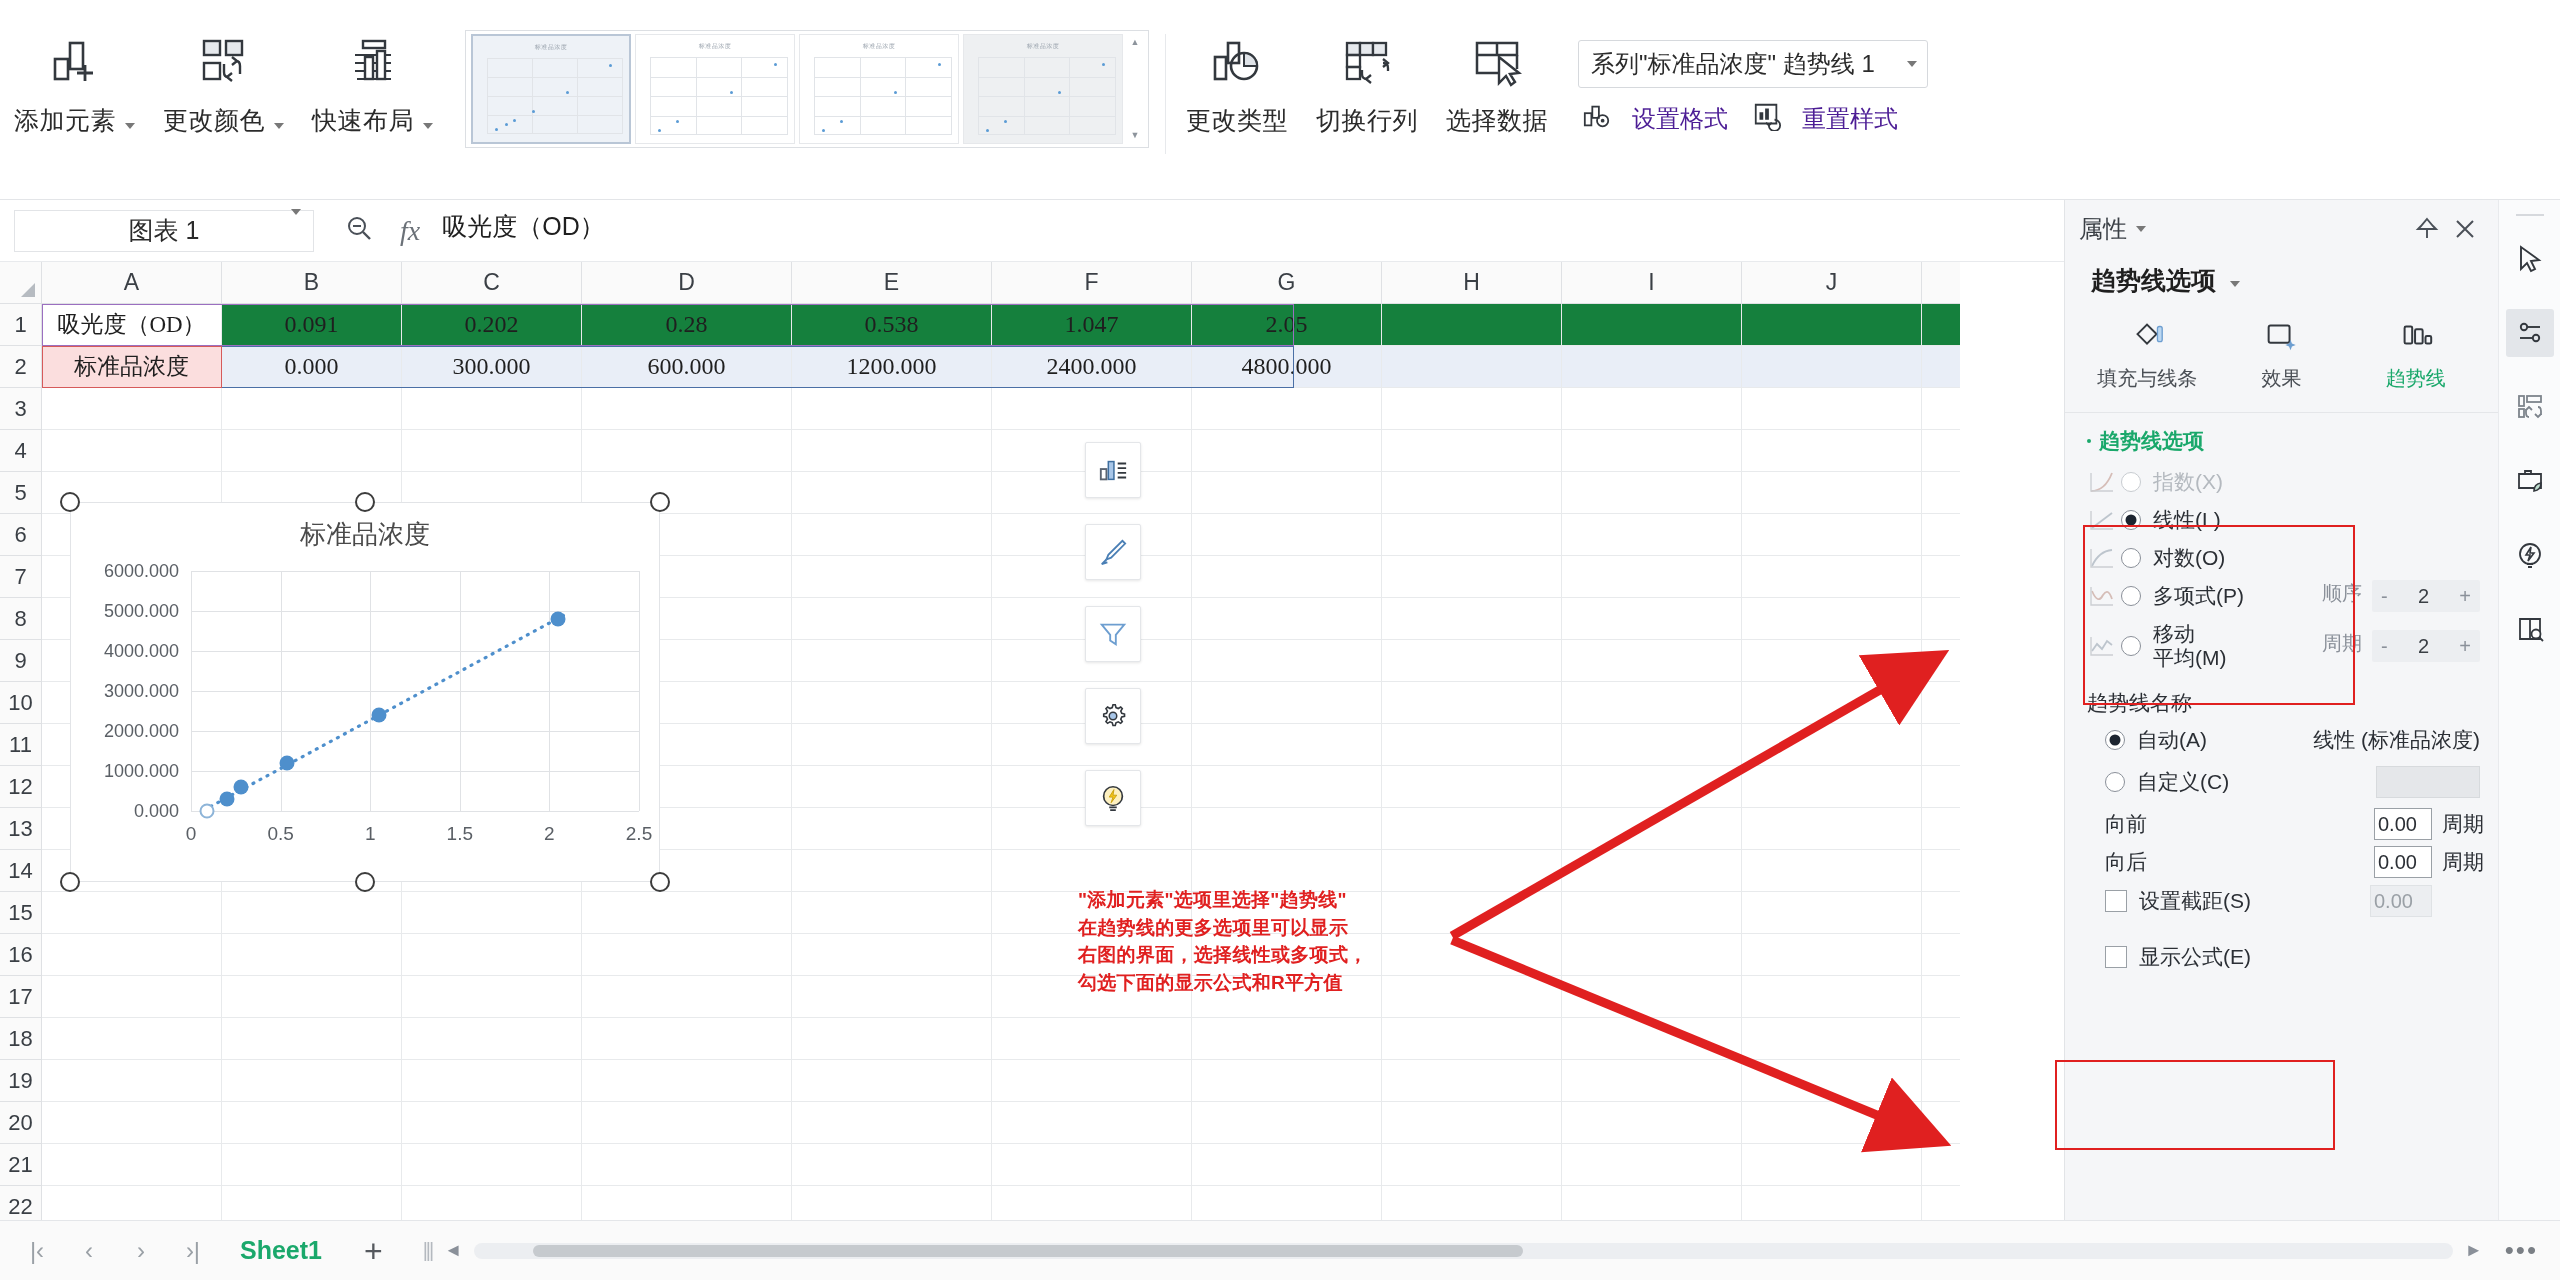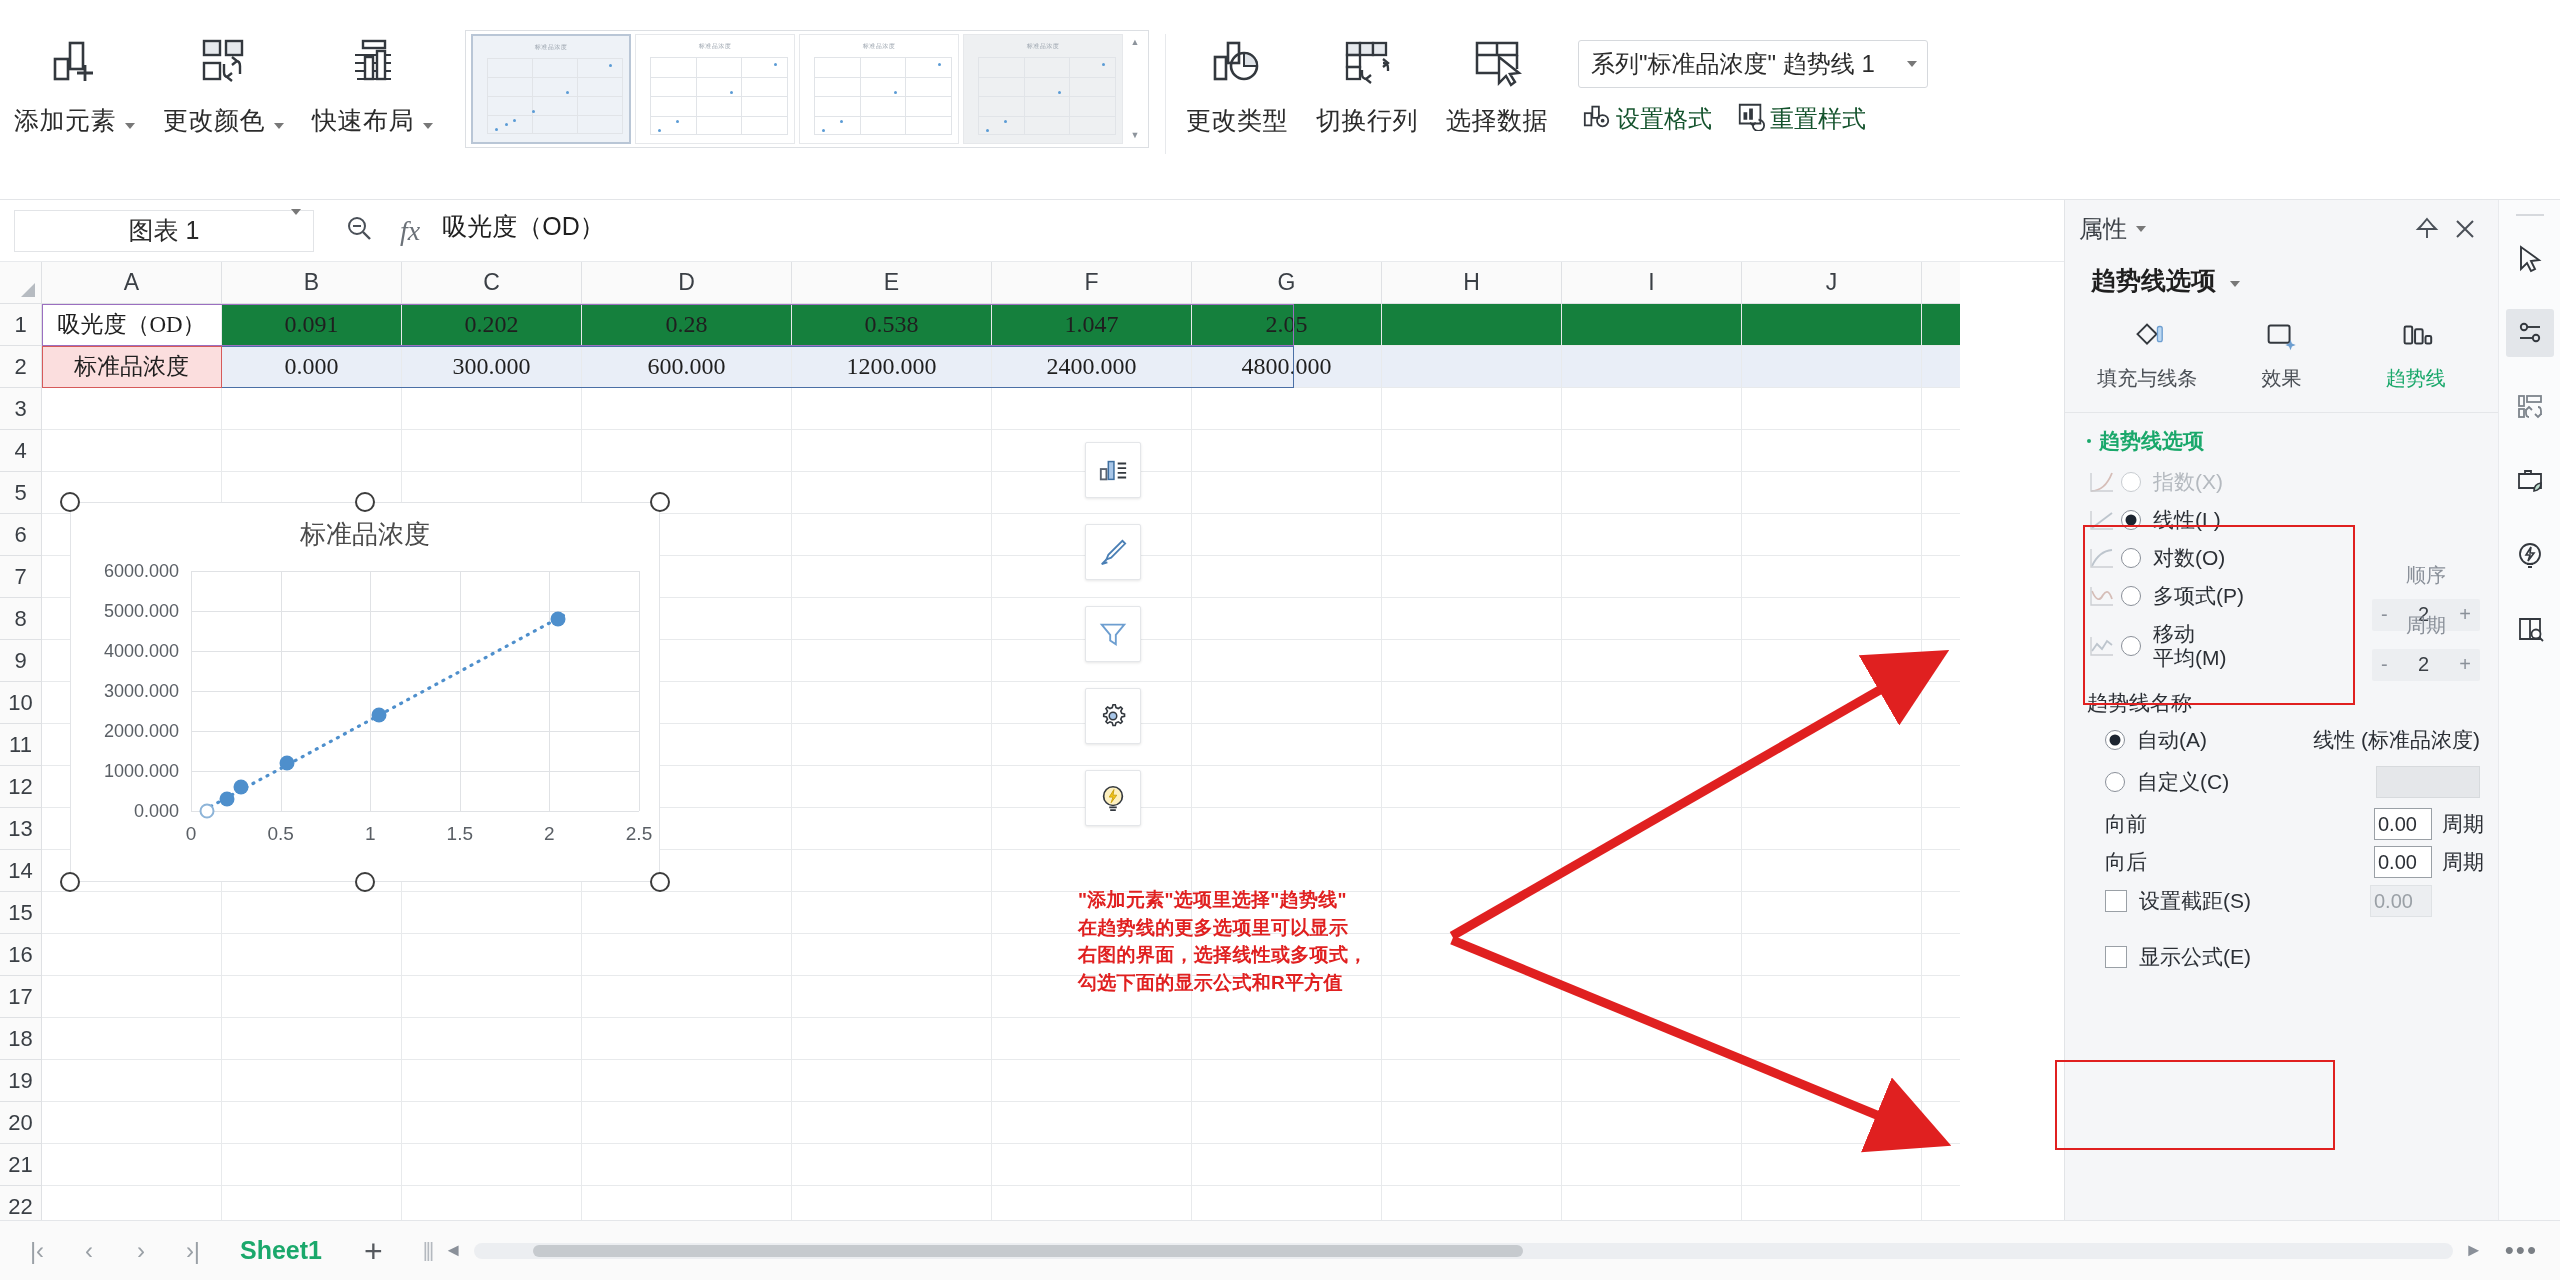--- a/index.html
+++ b/index.html
@@ -60,21 +60,21 @@
   
   .rb-right { display:flex; flex-direction:column; margin:40px 0 0 16px; gap:10px; }
   .combo {
     width:350px; height:48px; border:1px solid #d6d9dd; border-radius:3px;
     background:#fff; display:flex; align-items:center; padding:0 10px 0 12px;
     font-size:24px; color:#2b2b2b; cursor:pointer;
   }
   .combo .cv { flex:1; white-space:nowrap; overflow:hidden; }
   .rb-small-row { display:flex; align-items:center; gap:16px; }
   .rb-small {
-    display:flex; align-items:center; gap:4px; font-size:24px; color:#14532d;
+    display:flex; align-items:center; gap:20px; font-size:24px; color:#4c1d95;
     cursor:pointer; padding:3px 4px;
   }
 
   
   .fbar {
     position:absolute; left:0; top:200px; width:2560px; height:62px;
     background:#fff; display:flex; align-items:center; border-bottom:1px solid #e8eaed;
   }
   .namebox {
     width:300px; height:42px; margin-left:14px; border:1px solid #e2e4e7; background:#fff;
@@ -205,21 +205,21 @@
   }
   .radio.on::after {
     content:""; position:absolute; left:50%;top:50%; transform:translate(-50%,-50%);
     width:11px;height:11px;border-radius:50%;background:#1d2530;
   }
   .radio.dis { border-color:#c8ccd1; }
   .opt-lbl { font-size:21px; color:#2b2f35; }
   .opt-lbl.dis { color:#b4b9bf; }
   .opt-lbl.two { line-height:1.15; }
 
-  .spin-wrap { position:absolute; right:18px; display:flex; align-items:center; gap:10px;flex-direction:column; }
+  .spin-wrap { position:absolute; right:18px; display:flex; gap:10px; }
   .spin-lbl { font-size:20px; color:#8a9099; }
   .spin {
     width:108px;height:32px;background:#eceef1;border-radius:2px;
     display:flex;align-items:center;justify-content:space-between;padding:0 9px;
     font-size:20px; color:#3a3f45;
   }
   .spin s { color:#8a9099; text-decoration:none; cursor:pointer; }
 
   .sec-plain { font-size:21px; color:#2b2f35; padding:12px 0 4px 22px; }
   .name-val { position:absolute; right:18px; font-size:21px; color:#2b2f35; white-space:nowrap; }

